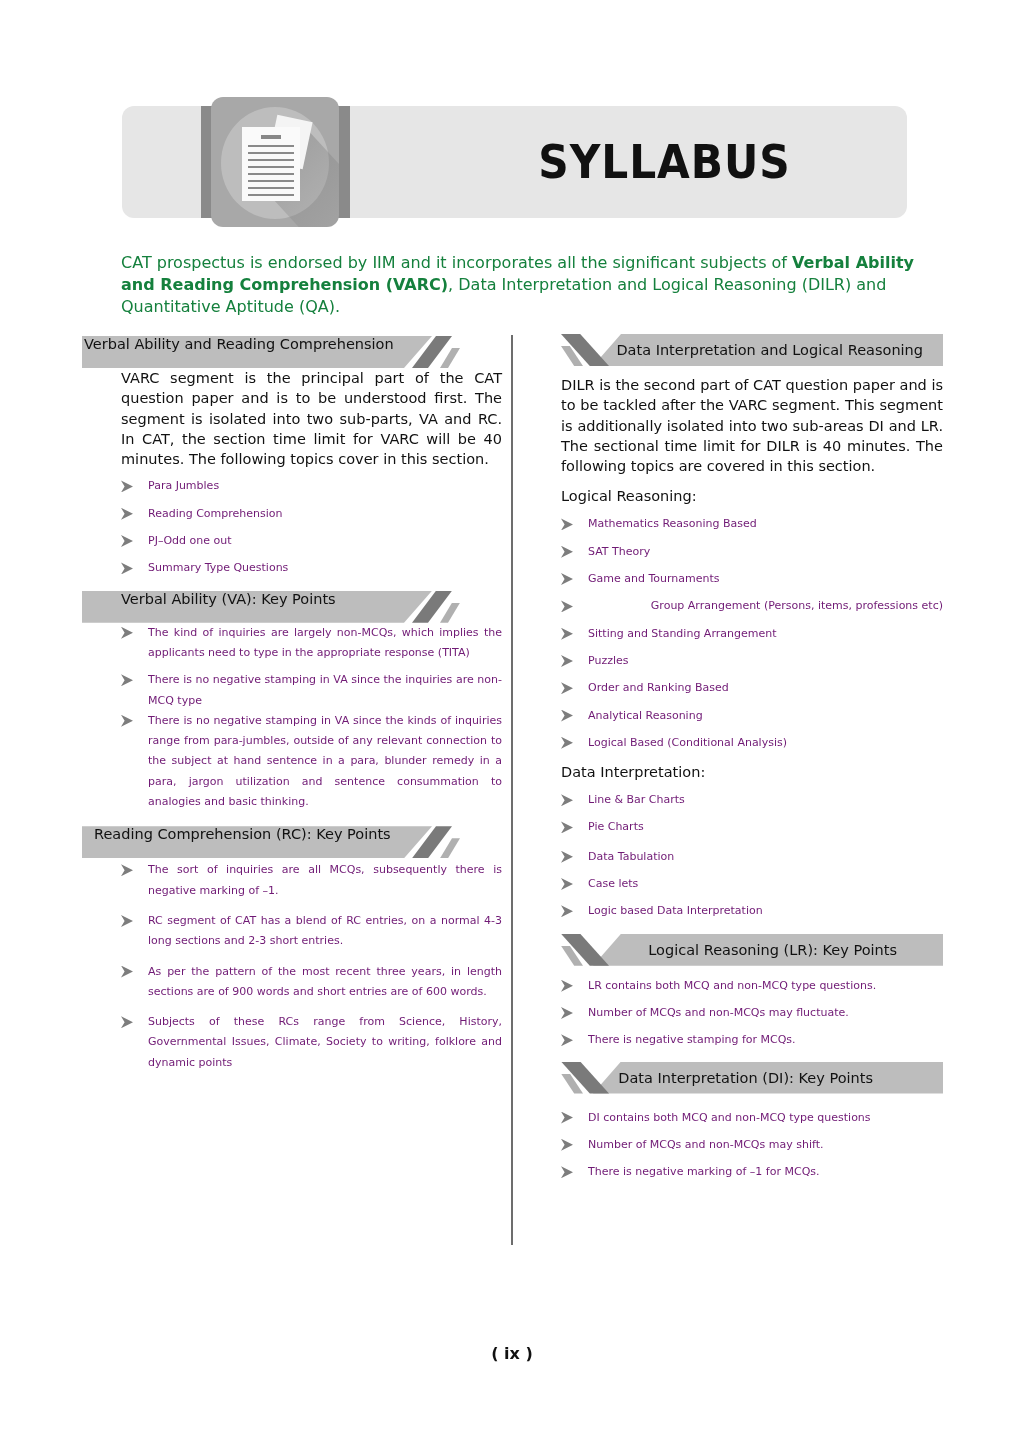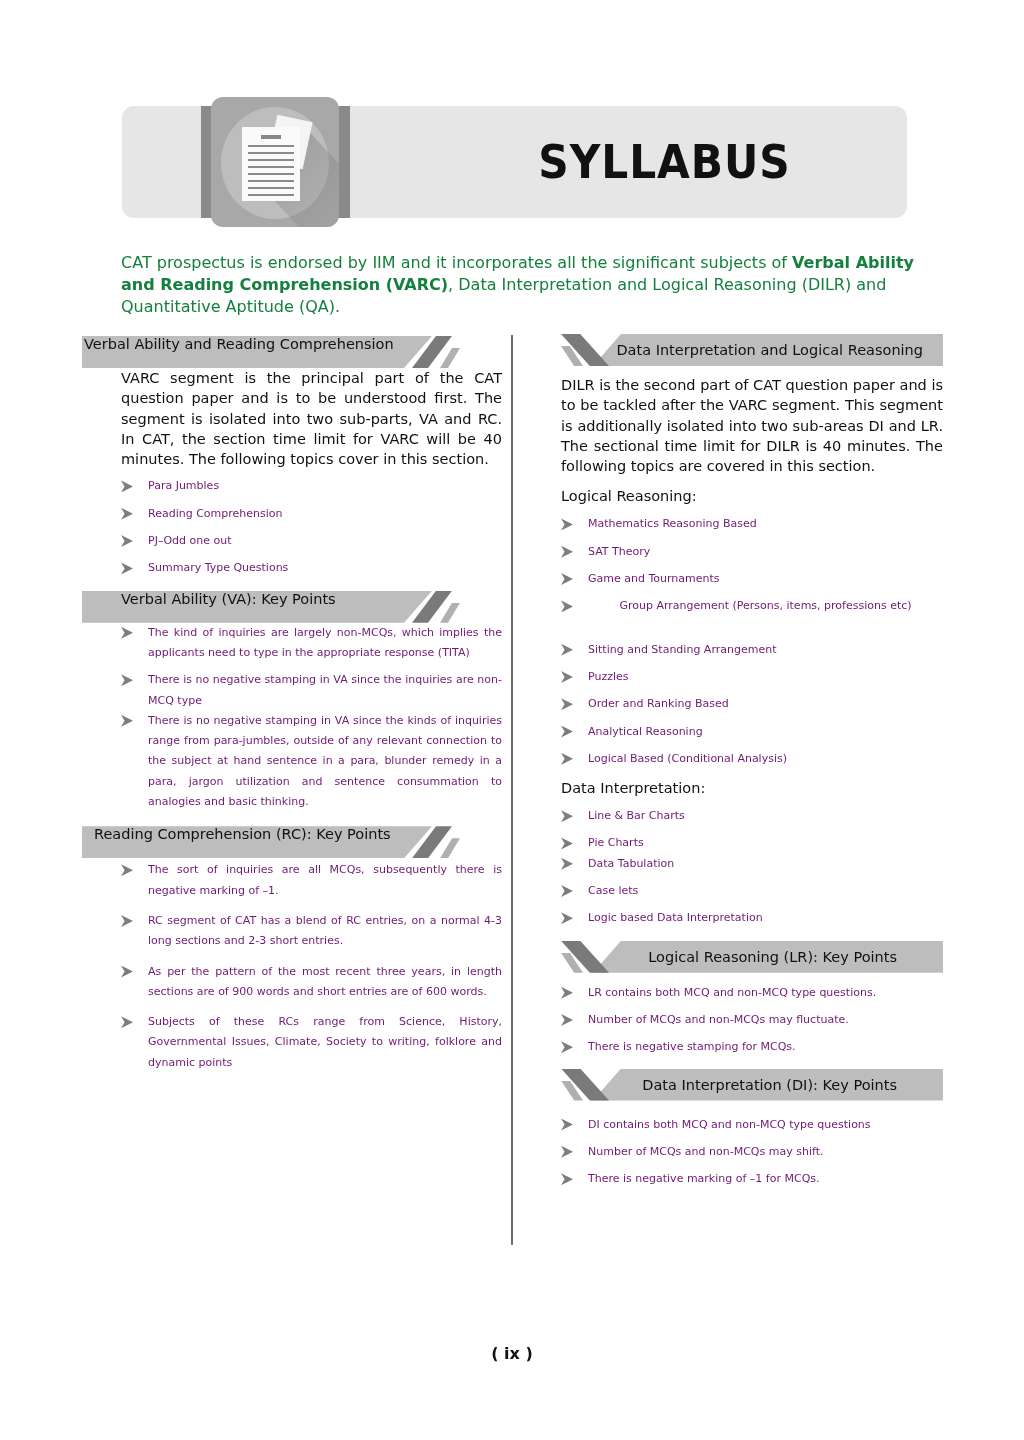--- a/index.html
+++ b/index.html
@@ -187,31 +187,31 @@
       <div class="stripe1"></div>
       <div class="stripe2"></div>
     <span class="label" style="padding-right:20px">Data Interpretation and Logical Reasoning</span>
   </div>
   <p class="para" style="margin-top:9px">DILR is the second part of CAT question paper and is to be tackled after the VARC segment. This segment is additionally isolated into two sub-areas DI and LR. The sectional time limit for DILR is 40 minutes. The following topics are covered in this section.</p>
   <p class="subhead" style="margin-top:10px">Logical Reasoning:</p>
   <ul class="bullets" style="margin-top:8px">
     <li style="margin-bottom:7px"><span class="arrow"></span><span>Mathematics Reasoning Based</span></li>
     <li style="margin-bottom:7px"><span class="arrow"></span><span>SAT Theory</span></li>
     <li style="margin-bottom:7px"><span class="arrow"></span><span>Game and Tournaments</span></li>
-    <li style="margin-bottom:23px; text-align:center"><span class="arrow"></span><span>Group Arrangement (Persons, items, professions etc)</span></li>
+    <li style="margin-bottom:7px; text-align:right"><span class="arrow"></span><span>Group Arrangement (Persons, items, professions etc)</span></li>
     <li style="margin-bottom:7px"><span class="arrow"></span><span>Sitting and Standing Arrangement</span></li>
     <li style="margin-bottom:7px"><span class="arrow"></span><span>Puzzles</span></li>
     <li style="margin-bottom:7px"><span class="arrow"></span><span>Order and Ranking Based</span></li>
     <li style="margin-bottom:7px"><span class="arrow"></span><span>Analytical Reasoning</span></li>
     <li><span class="arrow"></span><span>Logical Based (Conditional Analysis)</span></li>
   </ul>
   <p class="subhead" style="margin-top:9px">Data Interpretation:</p>
   <ul class="bullets" style="margin-top:8px">
     <li style="margin-bottom:7px"><span class="arrow"></span><span>Line &amp; Bar Charts</span></li>
-    <li style="margin-bottom:0"><span class="arrow"></span><span>Pie Charts</span></li>
+    <li style="margin-bottom:9px"><span class="arrow"></span><span>Pie Charts</span></li>
     <li style="margin-bottom:7px"><span class="arrow"></span><span>Data Tabulation</span></li>
     <li style="margin-bottom:7px"><span class="arrow"></span><span>Case lets</span></li>
     <li><span class="arrow"></span><span>Logic based Data Interpretation</span></li>
   </ul>
 
   <div class="hbar-r" style="margin-top:12px">
     <div class="bg"></div>
       <div class="stripe1"></div>
       <div class="stripe2"></div>
     <span class="label" style="padding-right:46px">Logical Reasoning (LR): Key Points</span>
@@ -219,21 +219,21 @@
   <ul class="bullets" style="margin-top:10px">
     <li style="margin-bottom:7px"><span class="arrow"></span><span>LR contains both MCQ and non-MCQ type questions.</span></li>
     <li style="margin-bottom:7px"><span class="arrow"></span><span>Number of MCQs and non-MCQs may fluctuate.</span></li>
     <li><span class="arrow"></span><span>There is negative stamping for MCQs.</span></li>
   </ul>
 
   <div class="hbar-r" style="margin-top:11px">
     <div class="bg"></div>
       <div class="stripe1"></div>
       <div class="stripe2"></div>
-    <span class="label" style="padding-right:46px">Data Interpretation (DI): Key Points</span>
+    <span class="label" style="padding-right:70px">Data Interpretation (DI): Key Points</span>
   </div>
   <ul class="bullets" style="margin-top:14px">
     <li style="margin-bottom:7px"><span class="arrow"></span><span>DI contains both MCQ and non-MCQ type questions</span></li>
     <li style="margin-bottom:7px"><span class="arrow"></span><span>Number of MCQs and non-MCQs may shift.</span></li>
     <li><span class="arrow"></span><span>There is negative marking of –1 for MCQs.</span></li>
   </ul>
 </div>
 
 <div class="footer-page">( ix )</div>
 

